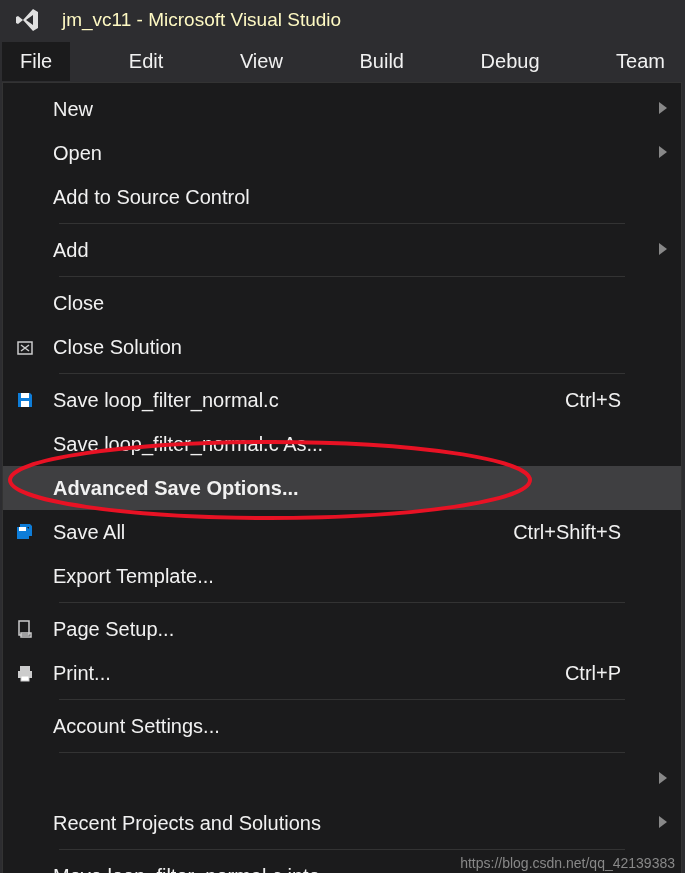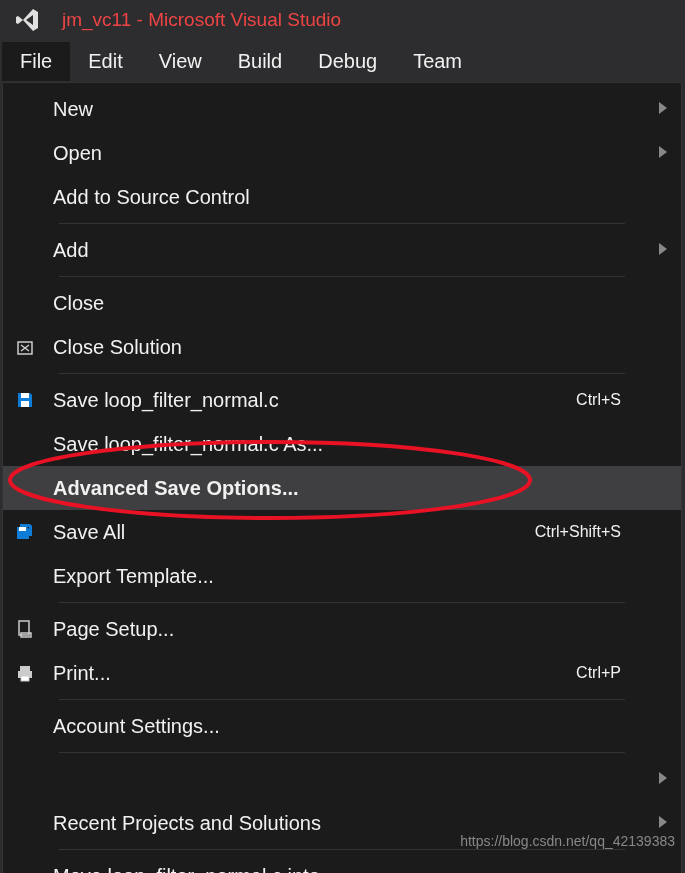--- a/index.html
+++ b/index.html
@@ -1,36 +1,36 @@
 <!DOCTYPE html>
 <html><head>
   <meta charset="utf-8">
   <style>
     * { margin: 0; padding: 0; box-sizing: border-box; font-family: "Segoe UI", Arial, sans-serif; }
     body { background: #2d2d30; color: #f1f1f1; width: 685px; height: 873px; overflow: hidden; position: relative; }
     
     .titlebar { height: 40px; display: flex; align-items: center; padding: 0 12px; background: #2d2d30; }
     .vs-logo { width: 30px; height: 30px; margin-right: 20px; display: flex; align-items: center; justify-content: center; }
-    .title-text { color: #ef4444; font-size: 19px; }
+    .title-text { color: #fef9c3; font-size: 19px; }
     
-    .menubar { height: 42px; display: flex; align-items: center; padding: 0 2px; background: #2d2d30; }
+    .menubar { height: 42px; display: flex; align-items: center; padding: 0 2px; background: #2d2d30; justify-content: space-between; }
     .menu-item { padding: 8px 18px; font-size: 20px; color: #f1f1f1; cursor: pointer; }
     .menu-item.active { background: #1b1b1c; }
     
     .dropdown { position: absolute; left: 2px; top: 82px; width: 680px; background: #1b1b1c; border: 1px solid #333; padding: 4px 0 0 0; }
     .dd-item { display: flex; align-items: center; height: 44px; padding: 0 20px 0 2px; cursor: pointer; position: relative; }
     .dd-item.hover { background: #3f3f41; font-weight: bold; }
     .dd-icon { width: 40px; display: flex; align-items: center; justify-content: center; flex-shrink: 0; }
     .dd-label { font-size: 20px; color: #f1f1f1; flex: 1; padding-left: 8px; white-space: nowrap; overflow: hidden; }
-    .dd-shortcut { font-size: 16px; color: #f1f1f1; margin-left: auto; padding-right: 40px; }
+    .dd-shortcut { font-size: 20px; color: #f1f1f1; margin-left: auto; padding-right: 40px; }
     .dd-arrow { position: absolute; right: 14px; color: #999; font-size: 14px; }
     .dd-separator { height: 1px; background: #333; margin: 4px 56px 4px 56px; }
     
     .annotation { position: absolute; pointer-events: none; }
-    .watermark { position: absolute; bottom: 24px; right: 10px; color: #888; font-size: 14px; z-index: 100; }
+    .watermark { position: absolute; bottom: 2px; right: 10px; color: #888; font-size: 14px; z-index: 100; }
     .triangle-right-arrow { width: 0; height: 0; border-top: 6px solid transparent; border-bottom: 6px solid transparent; border-left: 8px solid #888; display: inline-block; }
   </style>
 </head>
 <body>
 
 <div class="titlebar">
   <div class="vs-logo">
     <svg width="28" height="28" viewBox="0 0 28 28">
         <path d="M20 3 L10 14 L5 10 L3 11 L3 17 L5 18 L10 14 L20 25 L25 22 L25 6 Z M20 9 L20 19 L13 14 Z" fill="#e0e0e0"></path>
       </svg>

